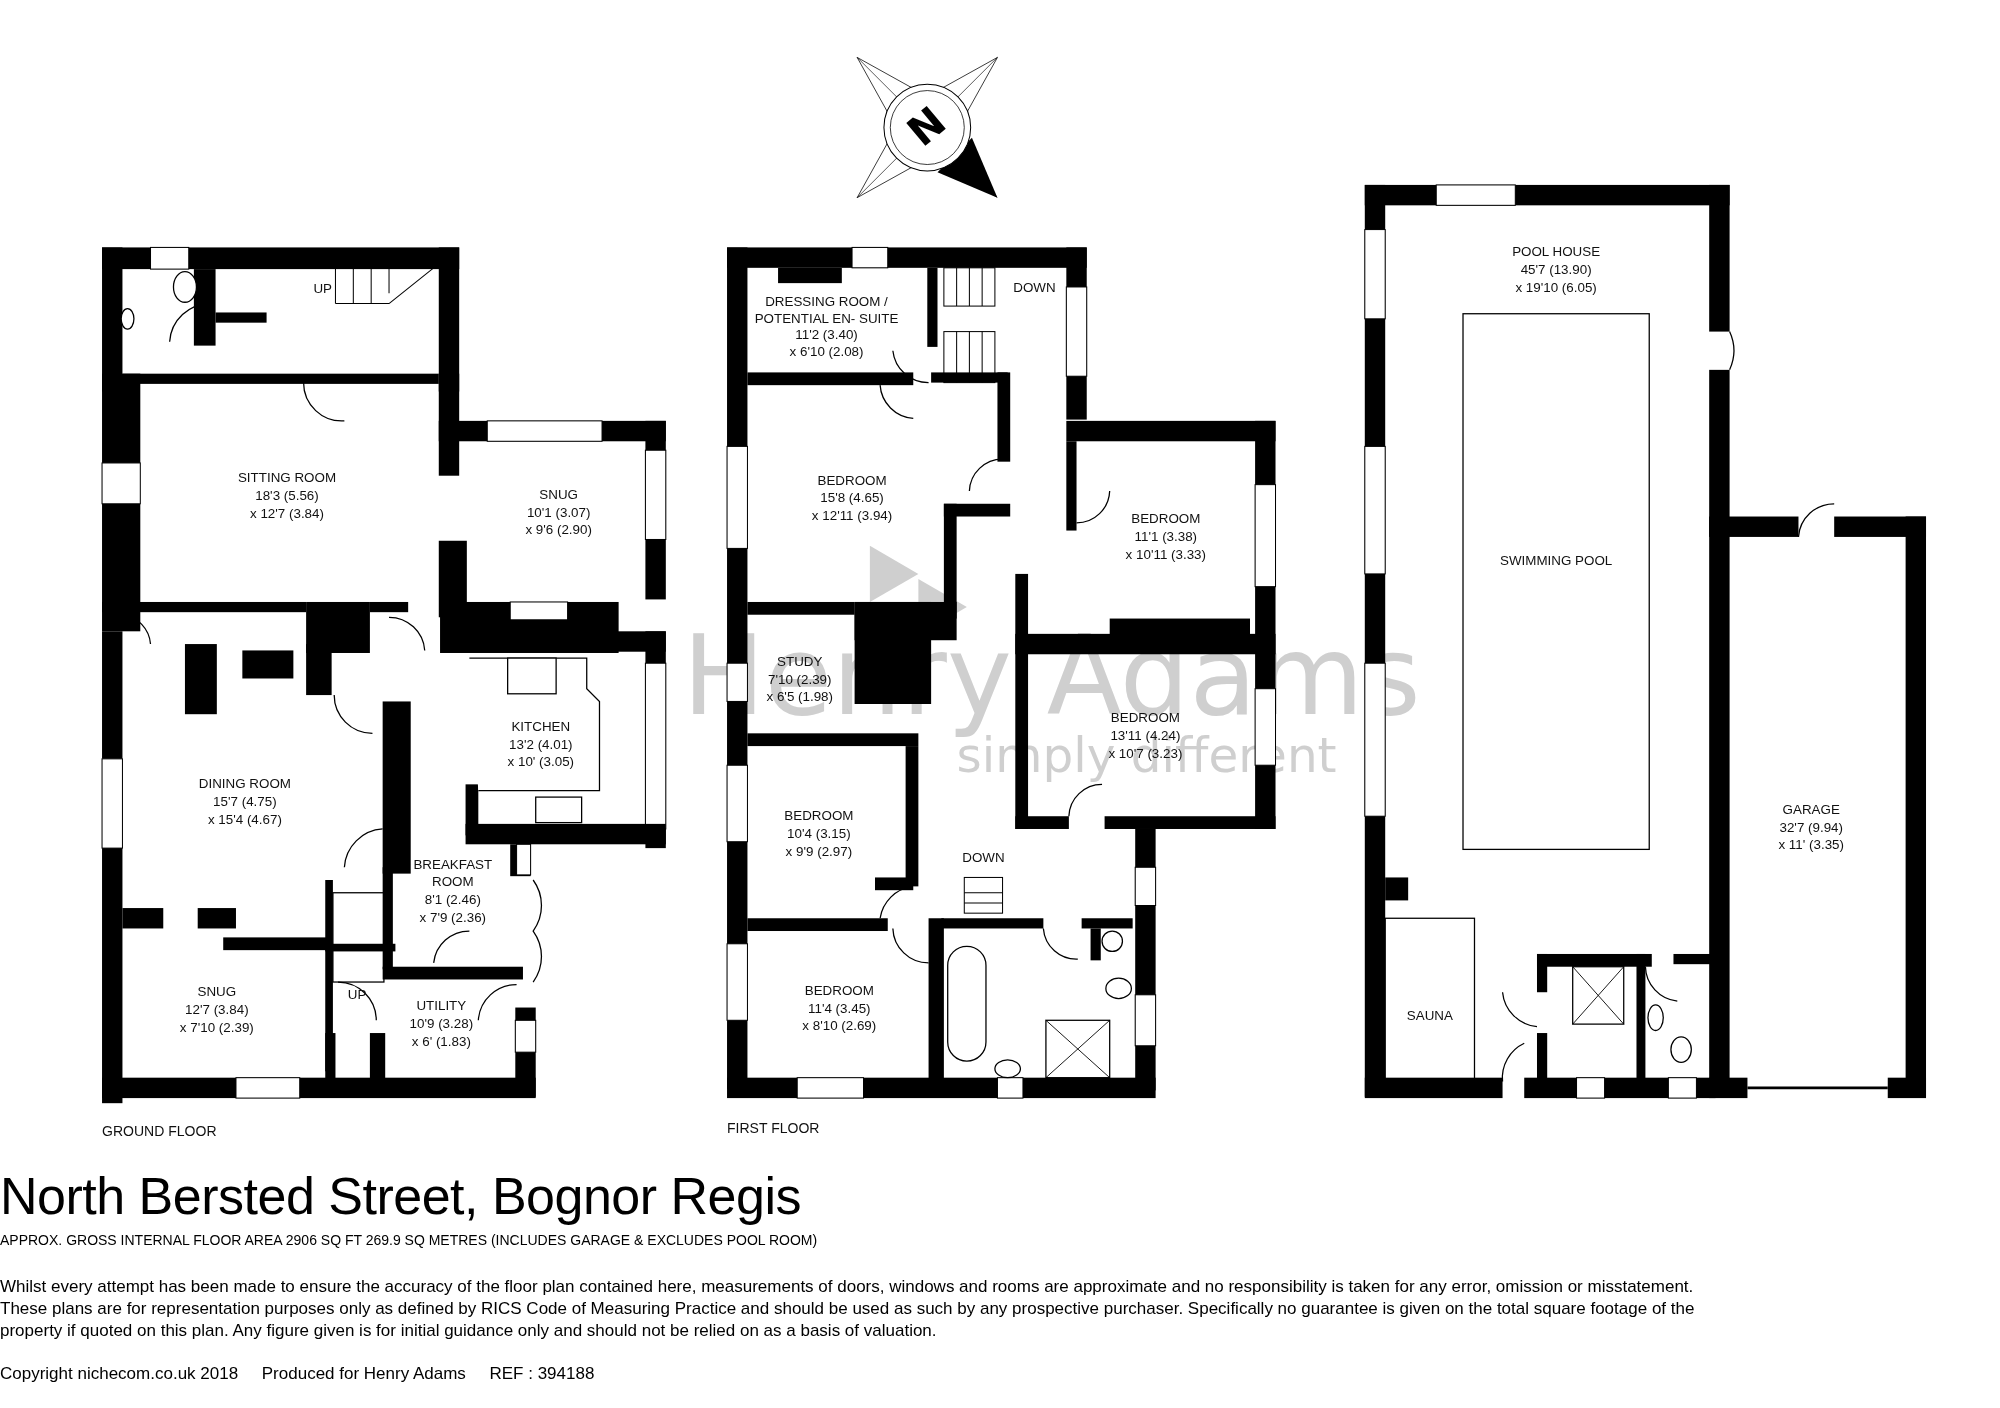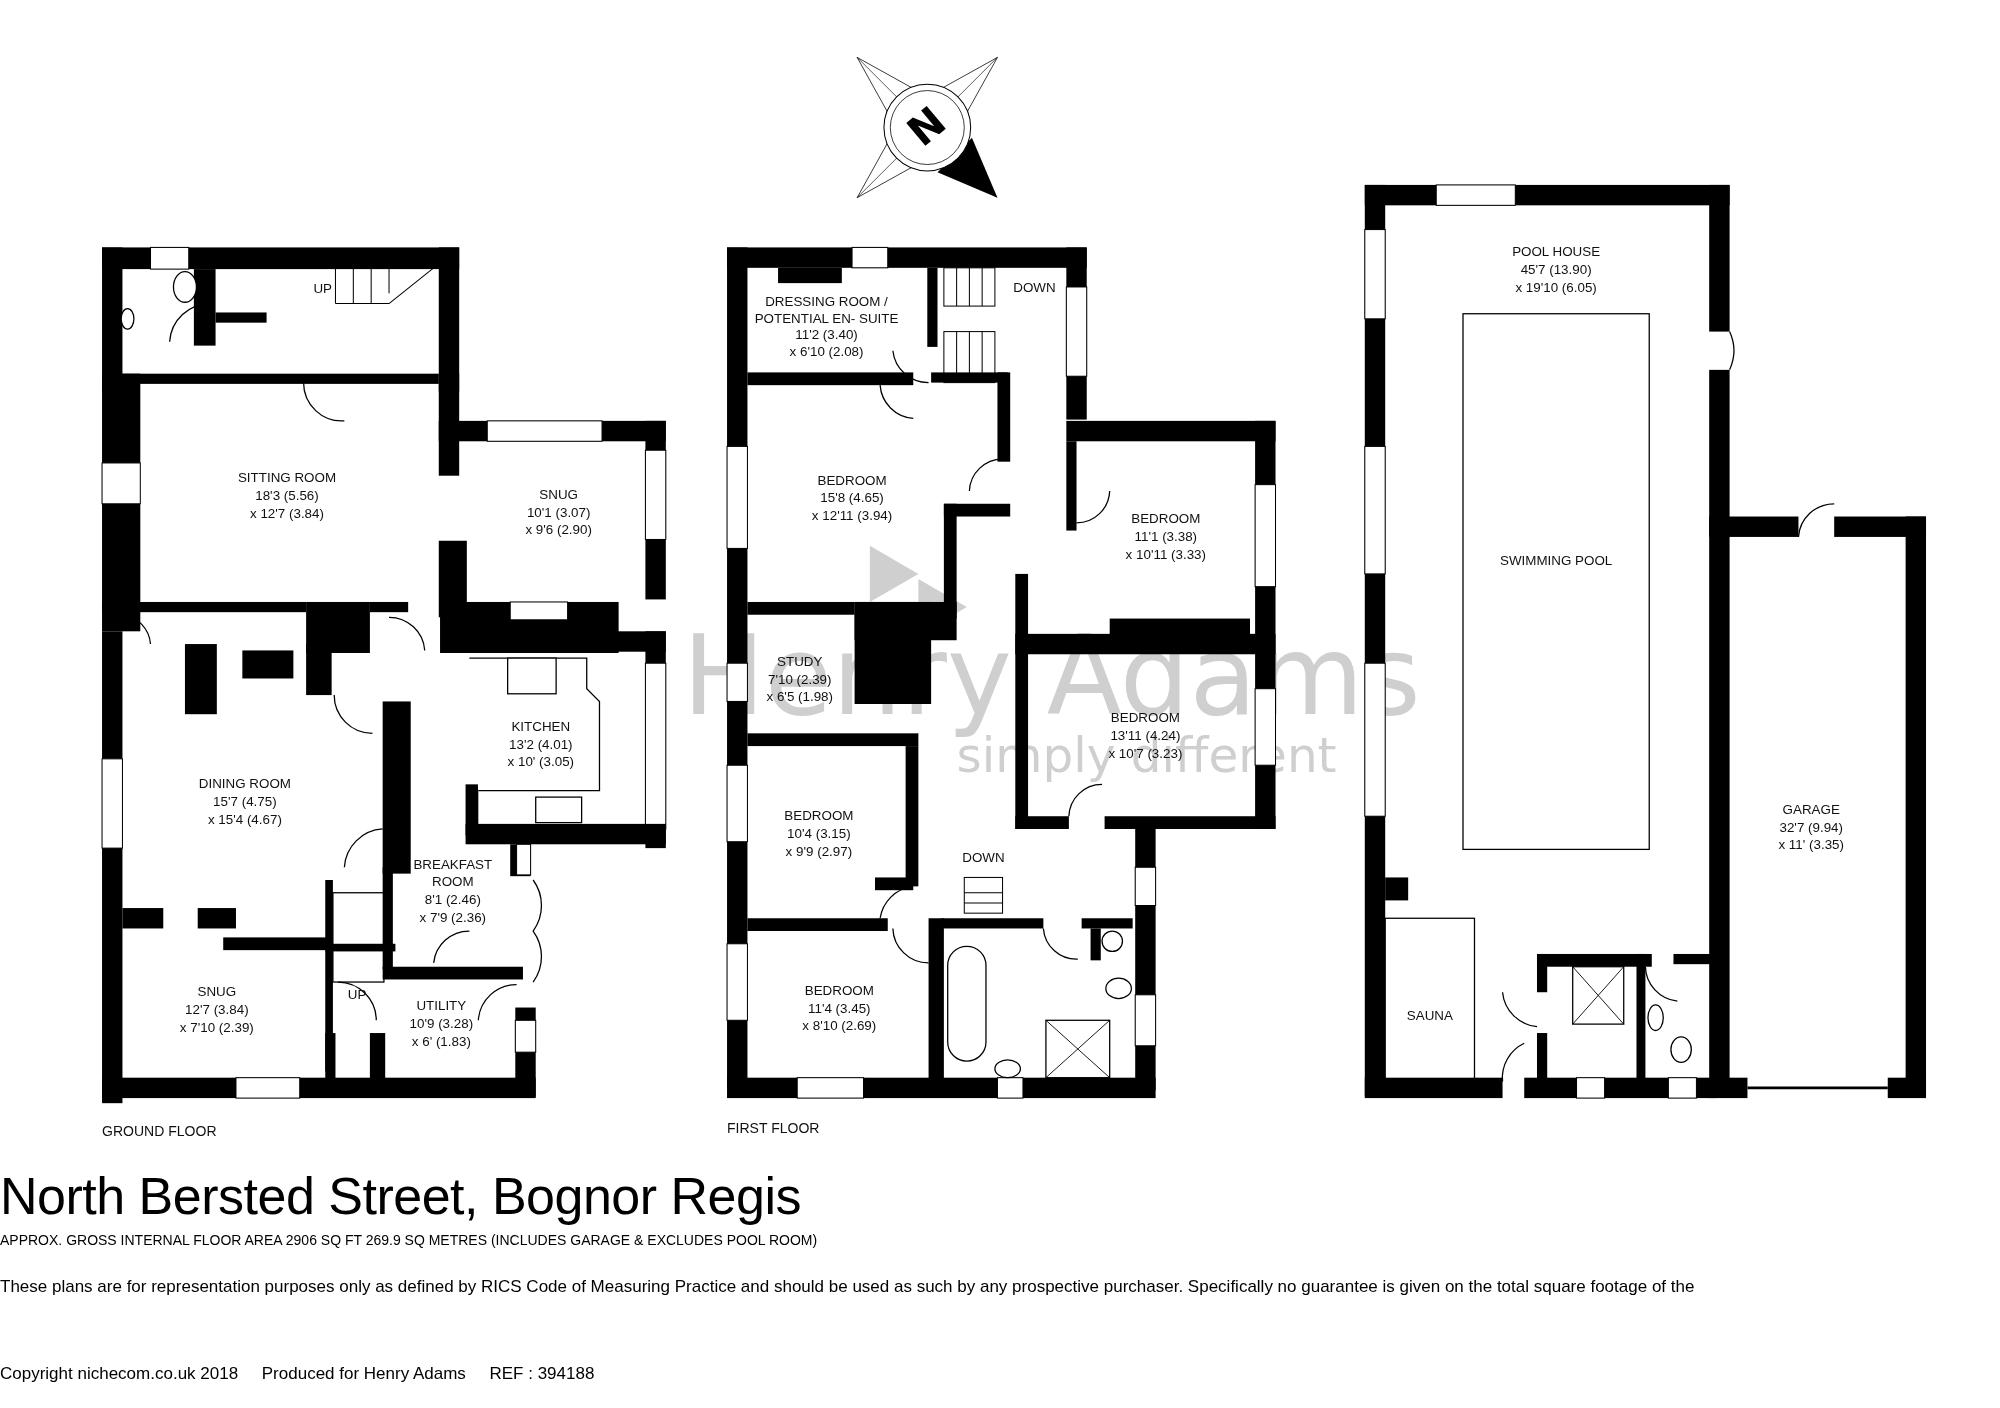--- a/index.html
+++ b/index.html
@@ -349,21 +349,23 @@
       <text class="lbl" x="1420" y="652">32'7 (9.94)</text>
       <text class="lbl" x="1420" y="666">x 11' (3.35)</text>
     </g>
     <text class="lbl" x="1121" y="800">SAUNA</text>
   </g>
 </svg>
 
 <div id="title" class="text-block">North Bersted Street, Bognor Regis</div>
 <div id="subtitle" class="text-block">APPROX. GROSS INTERNAL FLOOR AREA 2906 SQ FT 269.9 SQ METRES (INCLUDES GARAGE &amp; EXCLUDES POOL ROOM)</div>
 <div id="disclaimer" class="text-block">
+  <div>Whilst every attempt has been made to ensure the accuracy of the floor plan contained here, measurements of doors, windows and rooms are approximate and no responsibility is taken for any error, omission or misstatement.</div>
   <div>These plans are for representation purposes only as defined by RICS Code of Measuring Practice and should be used as such by any prospective purchaser.  Specifically no guarantee is given on the total square footage of the</div>
+  <div>property if quoted on this plan. Any figure given is for initial guidance only and should not be relied on as a basis of valuation.</div>
 </div>
 <div id="credits" class="text-block">
   <span>Copyright nichecom.co.uk 2018</span>
   &nbsp;&nbsp;&nbsp;
   <span>Produced for Henry Adams</span>
   &nbsp;&nbsp;&nbsp;
   <span>REF : 394188</span>
 </div>
 
 </body></html>

